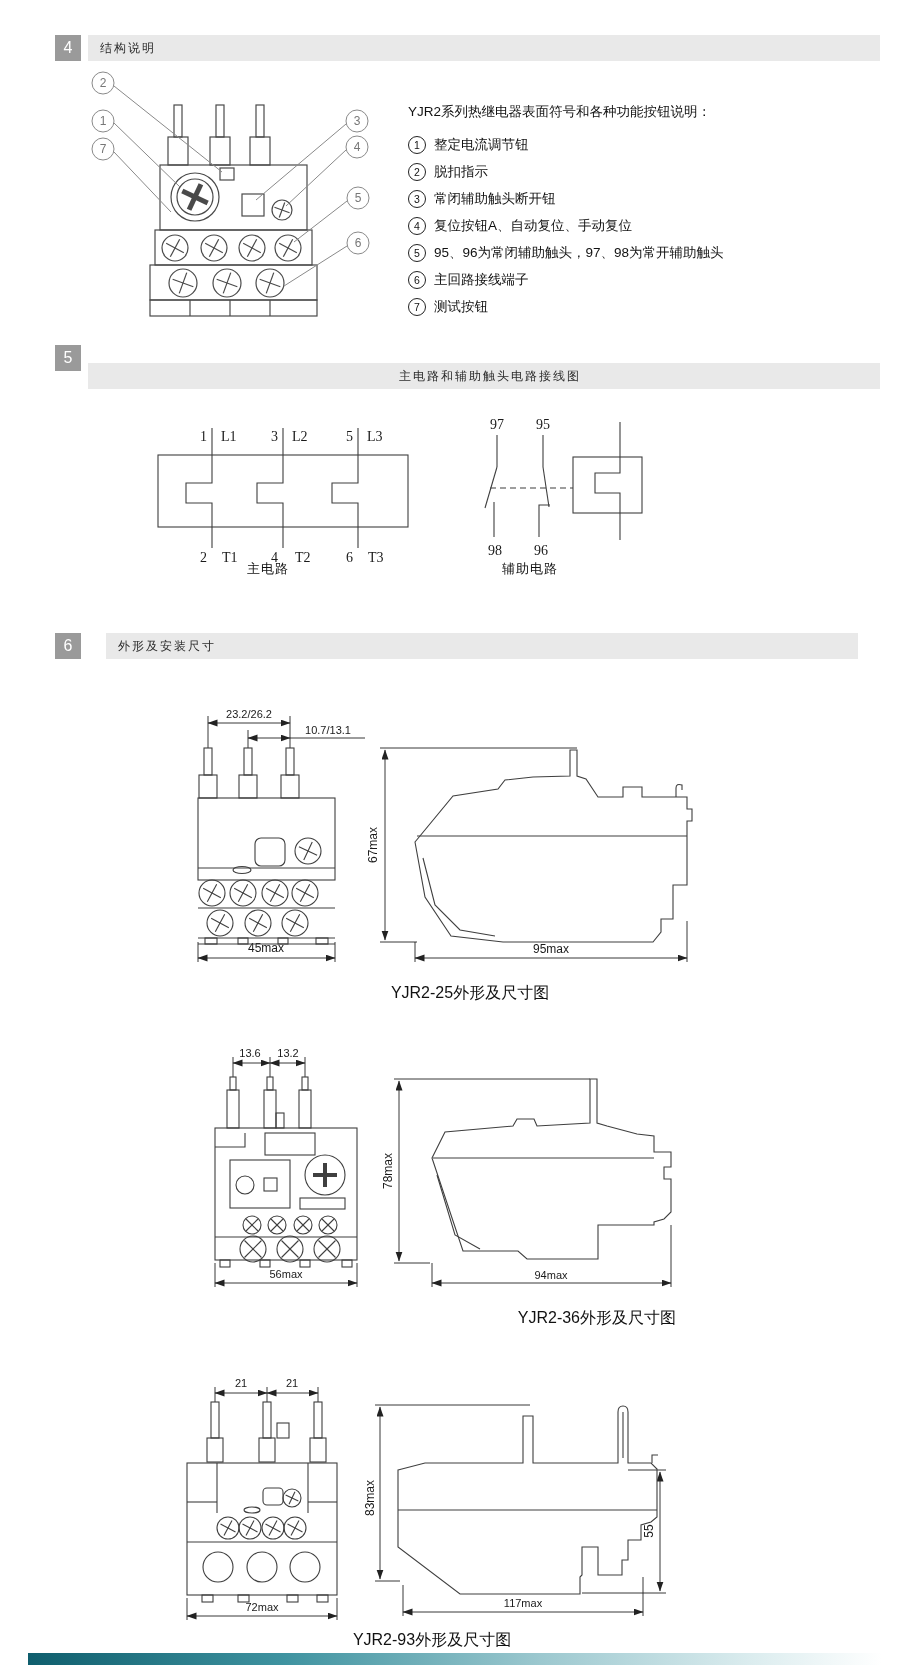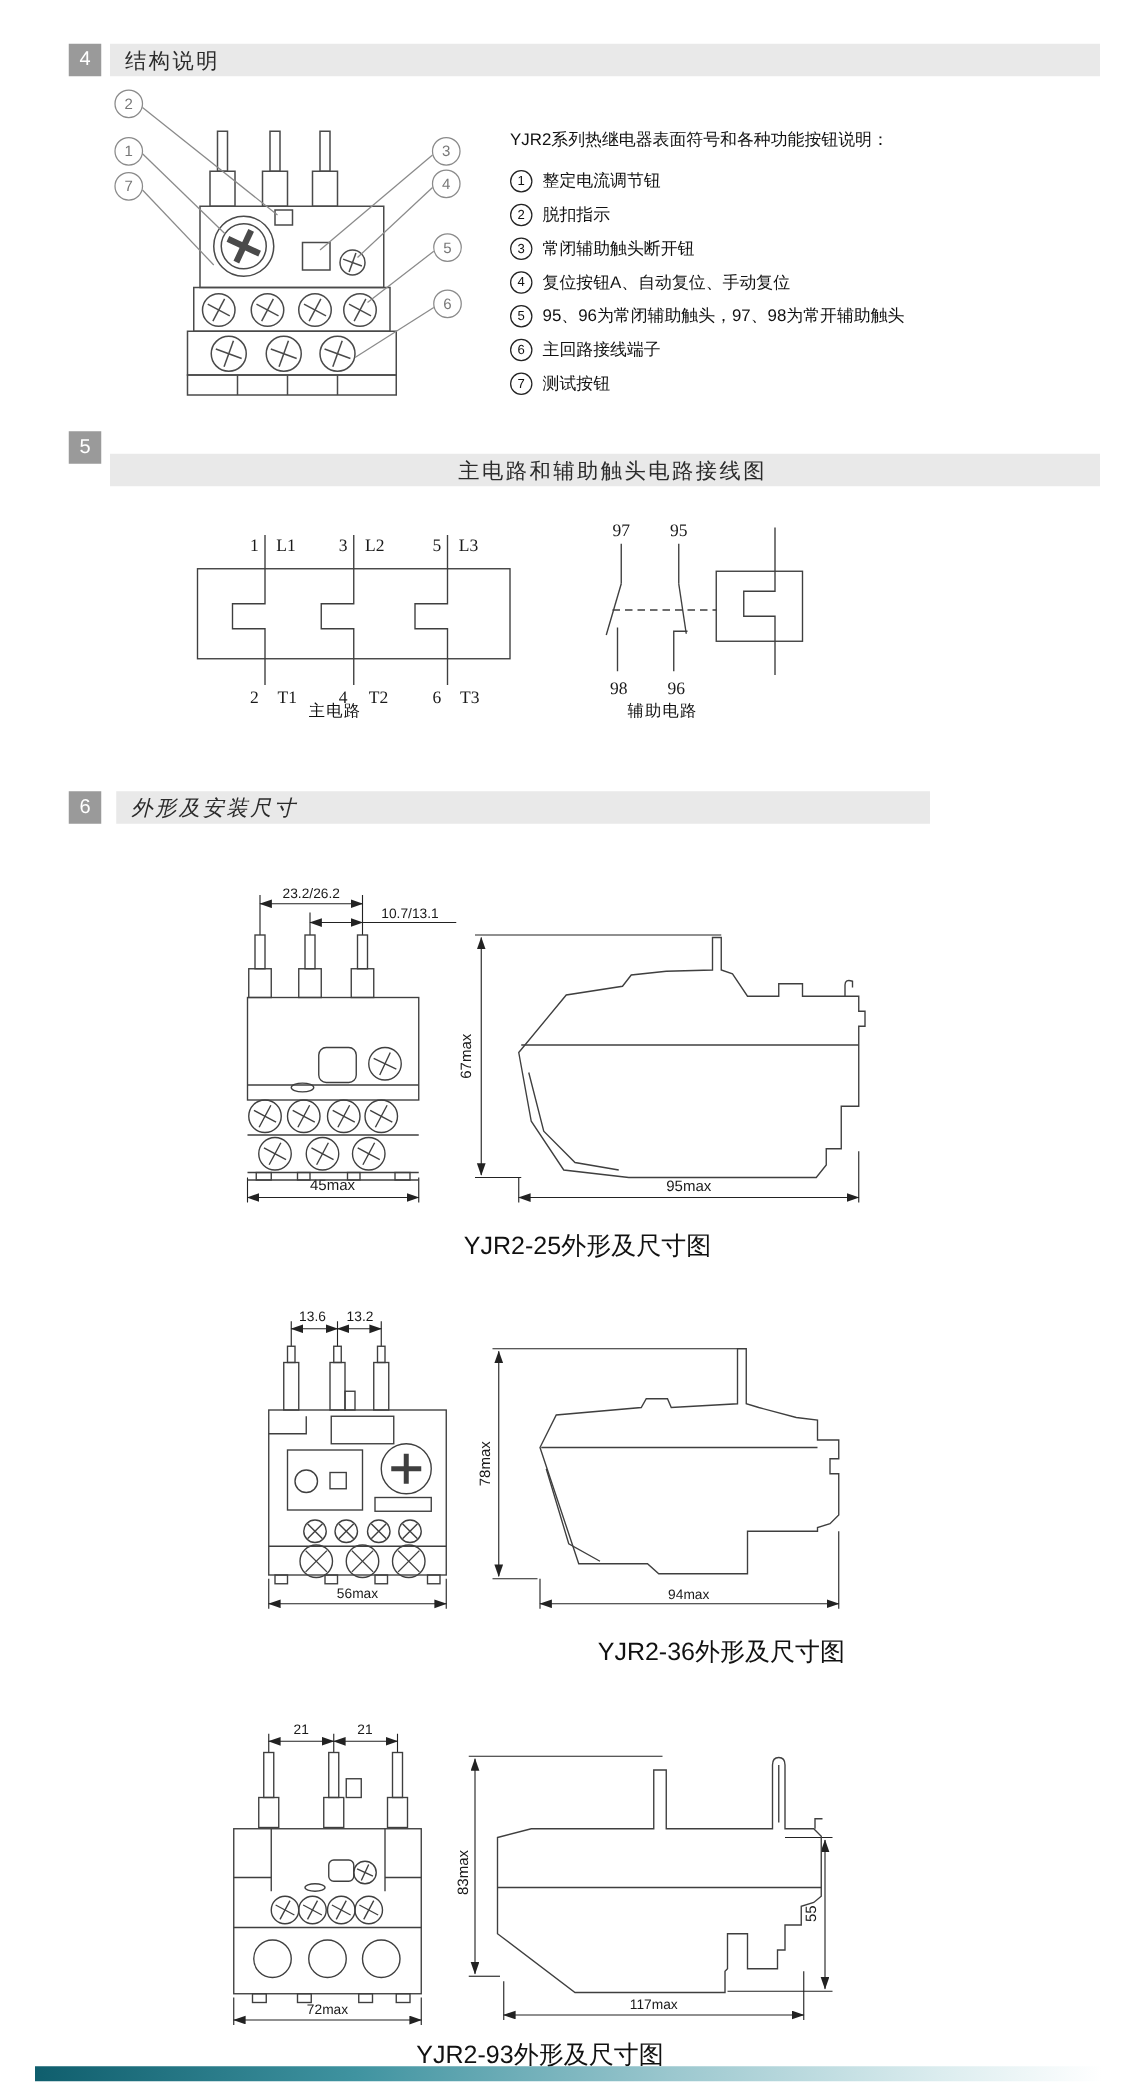--- a/index.html
+++ b/index.html
@@ -2,30 +2,30 @@
 <html><head>
 <meta charset="utf-8">
 <style>
   html,body{margin:0;padding:0;background:#fff;}
   .page{position:relative;width:910px;height:1673px;background:#fff;overflow:hidden;
         font-family:"Liberation Sans","DejaVu Sans",sans-serif;color:#1a1a1a;}
   
   .sec-badge{position:absolute;width:26px;height:26px;background:#9a9a9a;color:#fff;
              display:flex;align-items:center;justify-content:center;font-size:16px;}
   .sec-bar{position:absolute;height:26px;background:#e9e9e9;display:flex;align-items:center;}
-  .sec-title{font-size:17px;color:#2b2b2b;letter-spacing:2px;padding-left:12px;}
+  .sec-title{font-size:12px;color:#2b2b2b;letter-spacing:2px;padding-left:12px;}
   
   .intro{position:absolute;left:408px;top:103px;font-size:13.5px;color:#111;}
   .note-list{position:absolute;left:408px;top:131px;display:flex;flex-direction:column;}
   .note-item{height:27px;display:flex;align-items:center;font-size:13.5px;color:#111;white-space:nowrap;}
   .cnum{display:inline-flex;align-items:center;justify-content:center;width:16px;height:16px;
         border:1.2px solid #222;border-radius:50%;font-size:10.5px;margin-right:8px;flex:none;}
   
   .circ-cap{position:absolute;width:200px;text-align:center;font-size:13px;color:#111;letter-spacing:1px;}
-  .draw-cap{position:absolute;width:400px;text-align:center;font-size:20px;color:#111;}
+  .draw-cap{position:absolute;width:400px;text-align:center;font-size:16px;color:#111;}
   
   .dim-t{font-family:"Liberation Sans","DejaVu Sans",sans-serif;font-size:11px;fill:#1a1a1a;}
   .dim-t12{font-family:"Liberation Sans","DejaVu Sans",sans-serif;font-size:12px;fill:#1a1a1a;}
   .cir-t{font-family:"Liberation Serif","DejaVu Serif",serif;font-size:14px;fill:#1a1a1a;}
   .callout-t{font-family:"Liberation Sans","DejaVu Sans",sans-serif;font-size:12px;fill:#777;}
   svg{position:absolute;overflow:visible;}
   .footer-grad{position:absolute;left:28px;top:1653px;width:854px;height:12px;
        background:linear-gradient(90deg,#0f5e6d 0%,#3f93a0 30%,#9cc8cf 60%,#dcedef 85%,#ffffff 100%);}
 </style>
 </head>
@@ -212,21 +212,21 @@
       <text class="cir-t" x="86" y="160">96</text>
     </g>
   </svg>
 
   <div class="circ-cap" style="left:168px;top:560px;">主电路</div>
   <div class="circ-cap" style="left:430px;top:560px;">辅助电路</div>
 
   <div class="sec-badge" style="left:55px;top:633px;">
       <span>6</span>
     </div>
-  <div class="sec-bar" style="left:93px;top:633px;width:651px;font-style:italic;">
+  <div class="sec-bar" style="left:106px;top:633px;width:752px;">
     <span class="sec-title">外形及安装尺寸</span>
   </div>
 
   <svg style="left:150px;top:690px;" width="230" height="290" viewBox="0 0 230 290">
     <defs>
       <marker id="a1" markerWidth="12" markerHeight="10" refX="9.5" refY="3.5" orient="auto-start-reverse" markerUnits="userSpaceOnUse">
           <path d="M0 0 L10 3.5 L0 7 Z" fill="#222"></path>
         </marker>
       <g id="f1s">
           <circle r="13"></circle>

